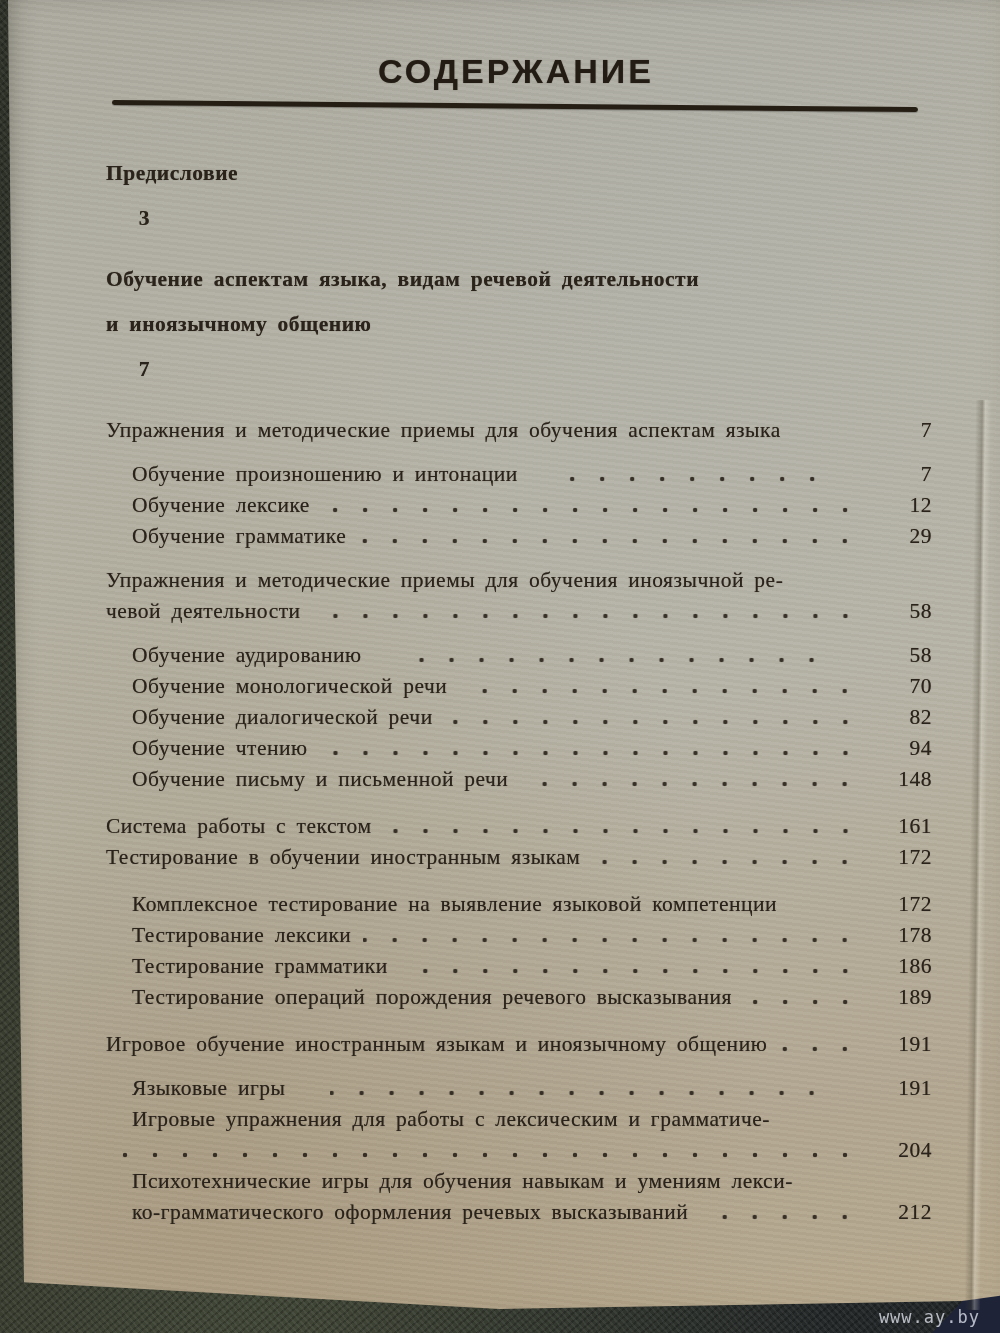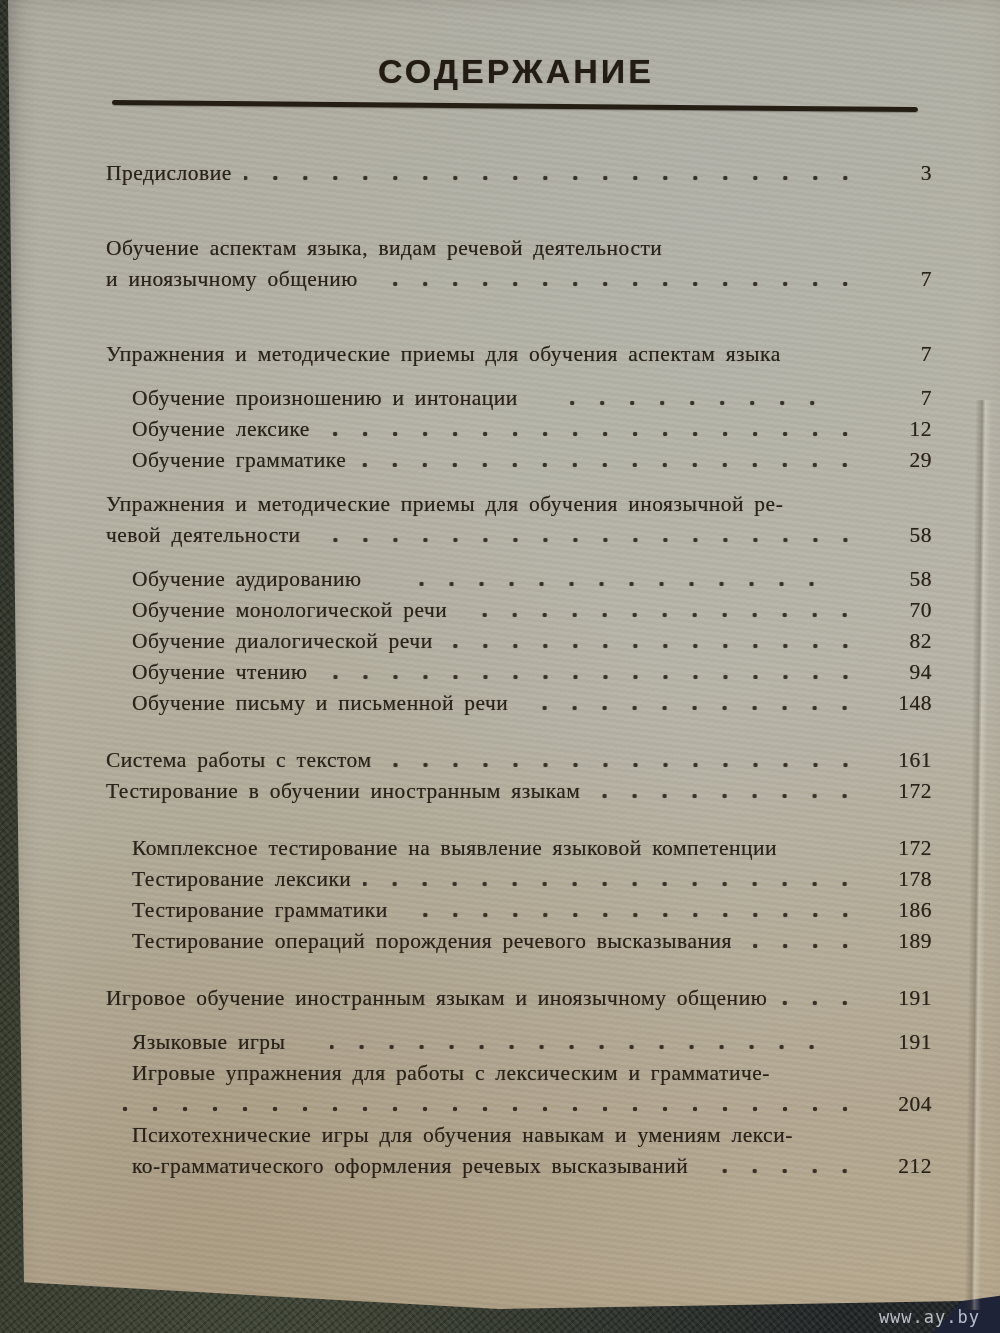--- a/index.html
+++ b/index.html
@@ -54,34 +54,34 @@
     box-shadow:0 1px 1px rgba(0,0,0,0.25);
   }
   .toc{
     position:absolute;left:106px;top:158px;width:826px;
     color:#2a231b;
     font-size:21.5px;letter-spacing:0.5px;word-spacing:4.5px;
     text-shadow:0 0 0.7px rgba(55,45,33,0.65);
   }
   .row{display:flex;align-items:baseline;min-height:31px;line-height:31px;}
   .row .t{white-space:nowrap;flex:0 1 auto;}
-  .row.bold{font-weight:400;}
+  .row.bold{font-weight:700;flex-direction:column;}
   .row.ind .t{padding-left:26px;}
   .leader{
     flex:1 1 auto;min-width:10px;height:6px;
     align-self:flex-end;margin:0 16px 8px 12px;
   }
   .leader.dots{
     background-image:radial-gradient(circle at 3px 3px, rgba(42,35,27,0.9) 1.9px, rgba(0,0,0,0) 2.6px);
     background-size:30px 6px;background-repeat:repeat-x;background-position:right center;
   }
   .pnum{flex:0 0 auto;min-width:44px;text-align:right;white-space:nowrap;}
-  .gap-l{margin-top:44px;}
+  .gap-l{margin-top:30px;}
   .gap-m{margin-top:13px;gap:33px;}
-  .gap-s{margin-top:26px;}
+  .gap-s{margin-top:16px;}
   .watermark{
     position:absolute;right:20px;bottom:6px;
     font-family:"DejaVu Sans Mono", monospace;
     font-size:17px;color:rgba(225,230,238,0.78);
     letter-spacing:1px;
   }
 </style>
 </head>
 <body>
 

